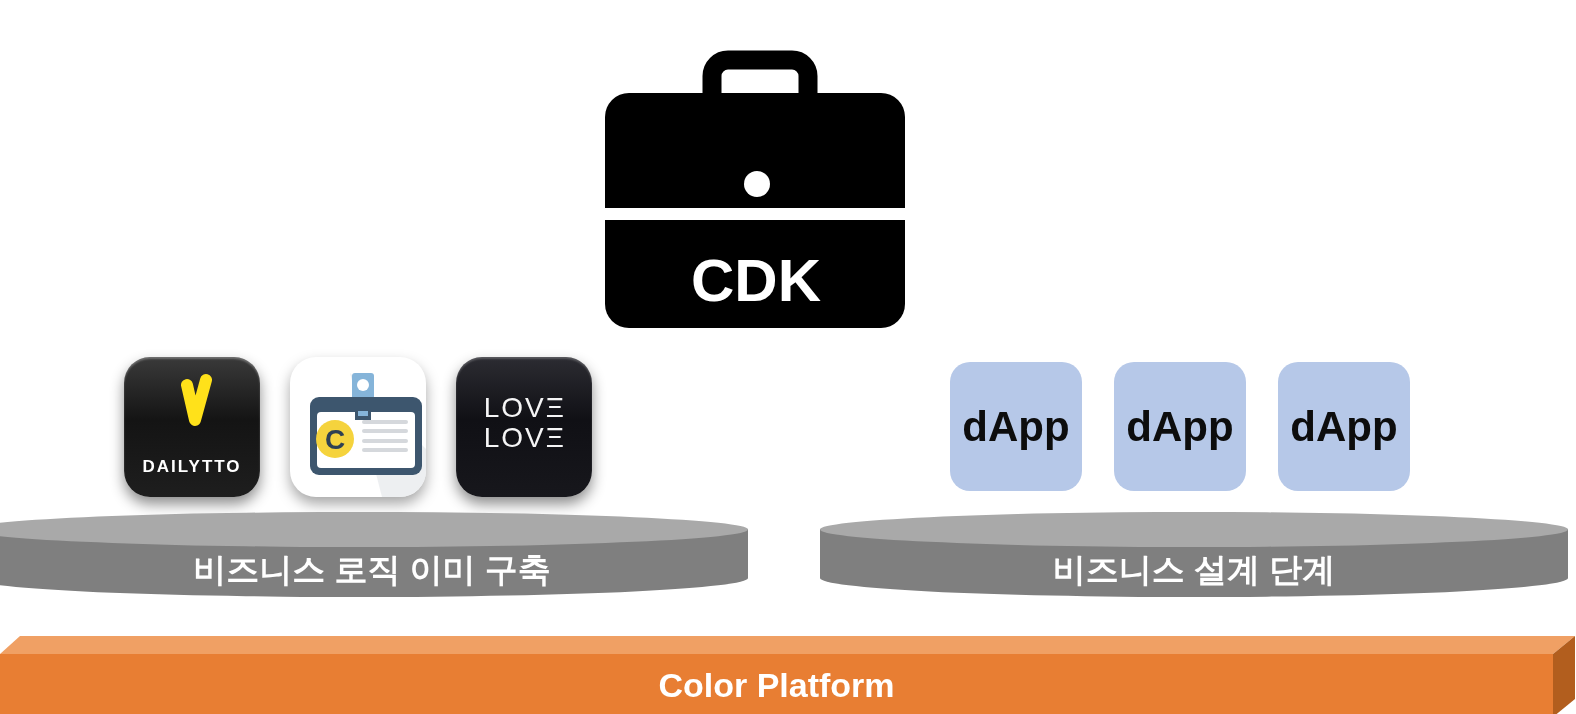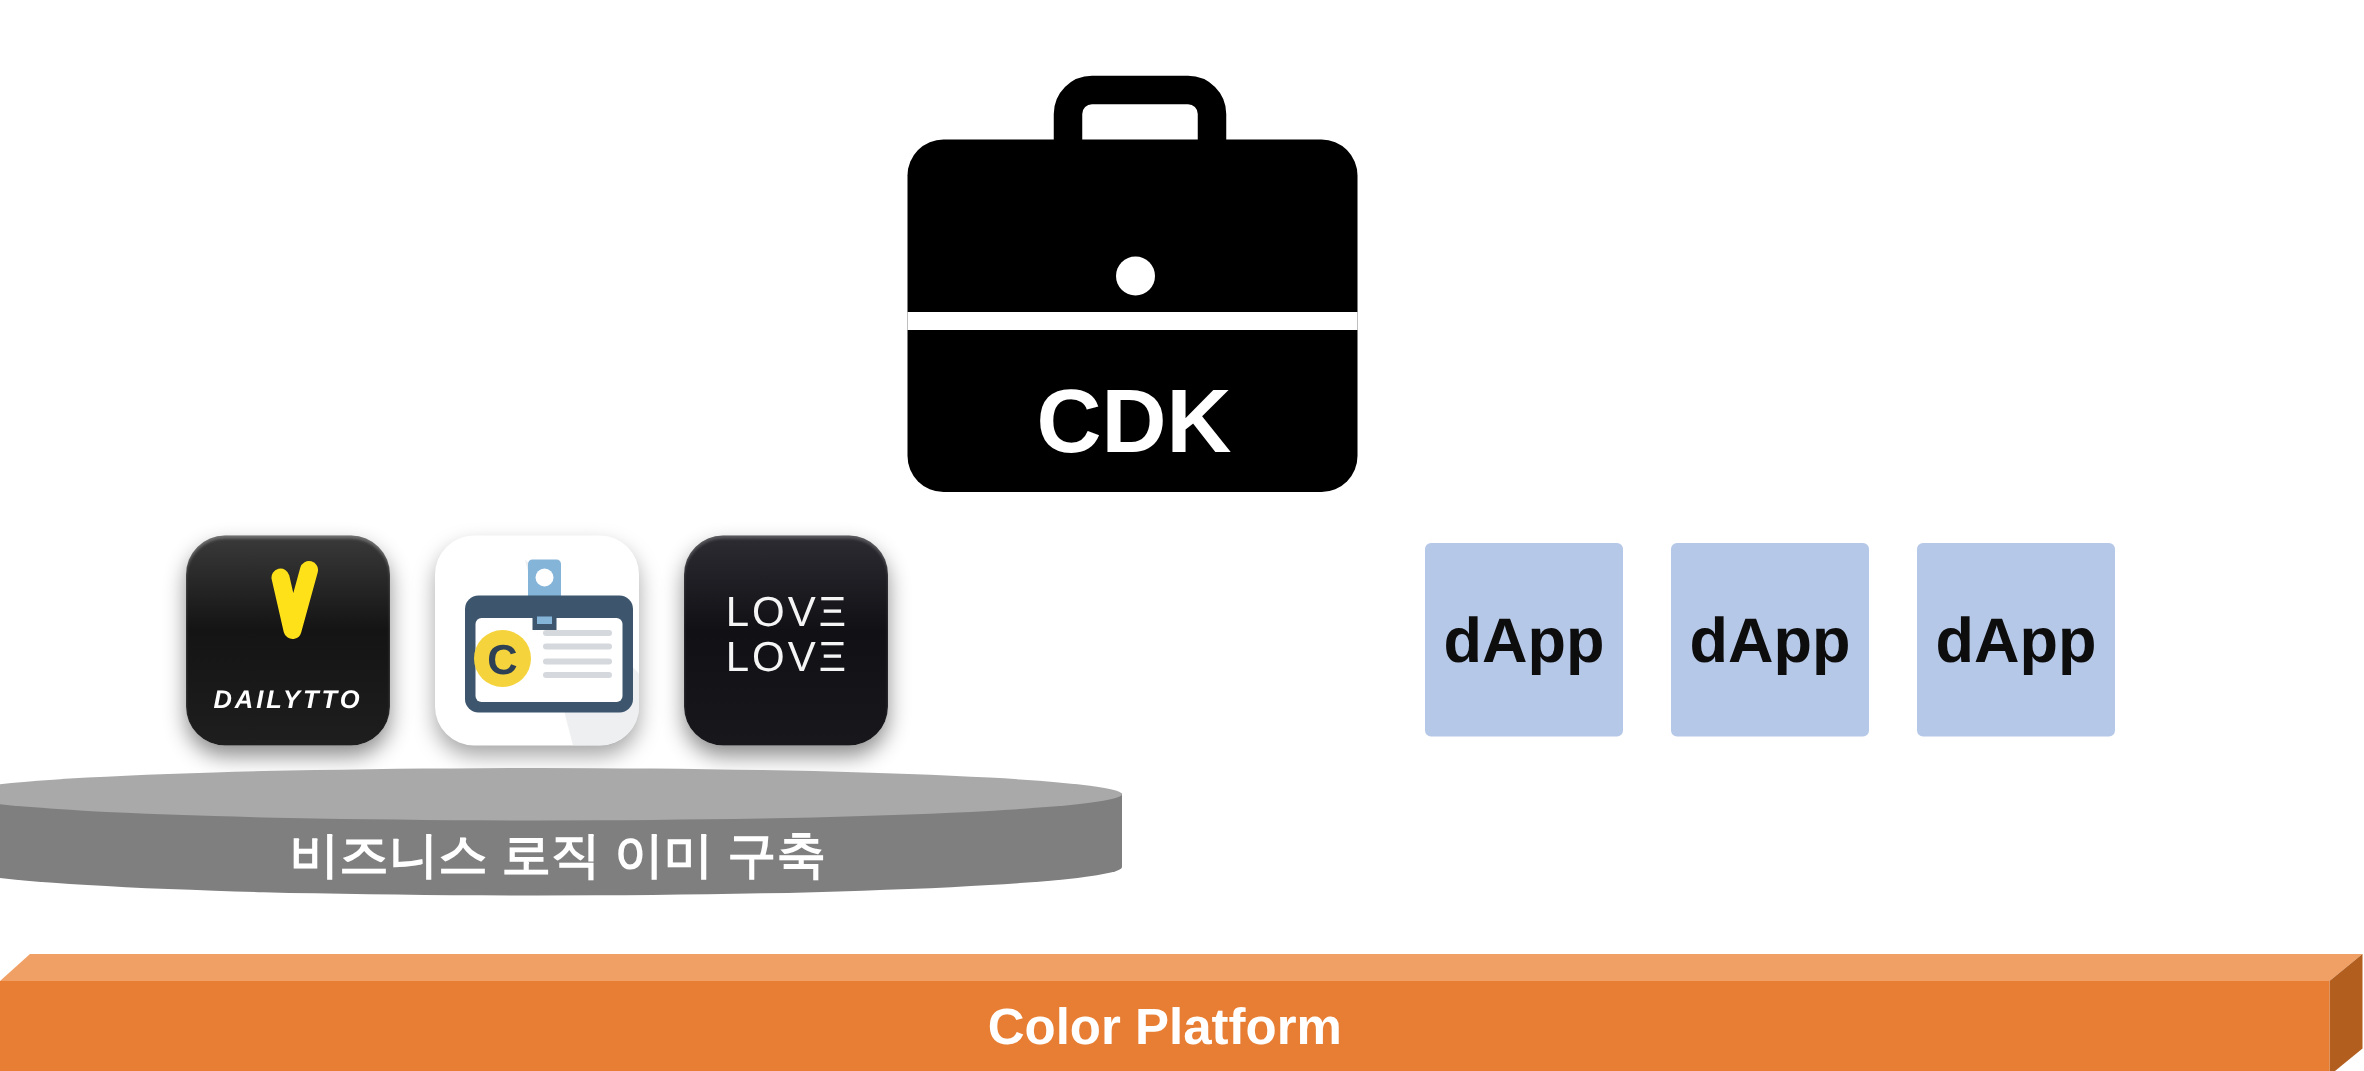--- a/index.html
+++ b/index.html
@@ -12,21 +12,20 @@
 
   
   .cdk-wrap{position:absolute;left:600px;top:8px;width:312px;height:285px;}
 
   
   .app-icon{position:absolute;top:317px;width:136px;height:140px;border-radius:26px;}
   .icon-dailytto{
     left:124px;
     background:linear-gradient(180deg,#3a3a3a 0%,#141414 45%,#1e1e1e 100%);
     box-shadow:0 7px 14px rgba(0,0,0,.45), inset 0 2px 2px rgba(255,255,255,.28);
-    font-style:italic;
   }
   .icon-idcard{
     left:290px;background:#fff;
     box-shadow:0 7px 14px rgba(0,0,0,.35);
   }
   .icon-lovehouse{
     left:456px;
     background:linear-gradient(180deg,#2c2c32 0%,#101015 45%,#17171c 100%);
     box-shadow:0 7px 14px rgba(0,0,0,.45), inset 0 2px 2px rgba(255,255,255,.22);
   }
@@ -36,21 +35,21 @@
     color:#fff;font-size:17px;font-weight:bold;letter-spacing:2px;
   }
   .idcard-clip{position:absolute;inset:0;border-radius:26px;overflow:hidden;}
   .lovehouse-text{
     position:absolute;top:36px;right:26px;text-align:right;
     color:#f5f5f6;font-size:28px;letter-spacing:2px;line-height:30px;font-weight:400;
   }
 
   
   .dapp{
-    position:absolute;top:322px;width:132px;height:129px;border-radius:4px;
+    position:absolute;top:322px;width:132px;height:129px;border-radius:20px;
     background:#B6C8E8;display:flex;align-items:center;justify-content:center;
     font-size:42px;font-weight:bold;color:#0d0d0d;
   }
   .dapp1{left:950px}.dapp2{left:1114px}.dapp3{left:1278px}
 
   
   .platform{position:absolute;top:472px;height:85px;}
   .platform-left{left:-30px;width:778px;}
   .platform-right{left:820px;width:748px;}
   .p-body{
@@ -131,20 +130,25 @@
   <div class="dapp dapp3">
     <span>dApp</span>
   </div>
 
   <div class="platform platform-left">
     <div class="p-body"></div>
     <div class="p-top"></div>
     <div class="p-label">비즈니스 로직 이미 구축</div>
   </div>
 
+  <div class="platform platform-right">
+    <div class="p-body"></div>
+    <div class="p-top"></div>
+    <div class="p-label">비즈니스 설계 단계</div>
+  </div>
 
   <svg class="bar3d" width="1576" height="90" viewBox="0 0 1576 90">
     <polygon points="0,21 20,3 1575,3 1553,21" fill="#F0A064"></polygon>
     <polygon points="1553,21 1575,3 1575,66 1553,84" fill="#B25E1E"></polygon>
     <rect x="0" y="21" width="1553" height="63" fill="#E87E33"></rect>
   </svg>
   <div class="bar-label">Color Platform</div>
 
 </div>
 

